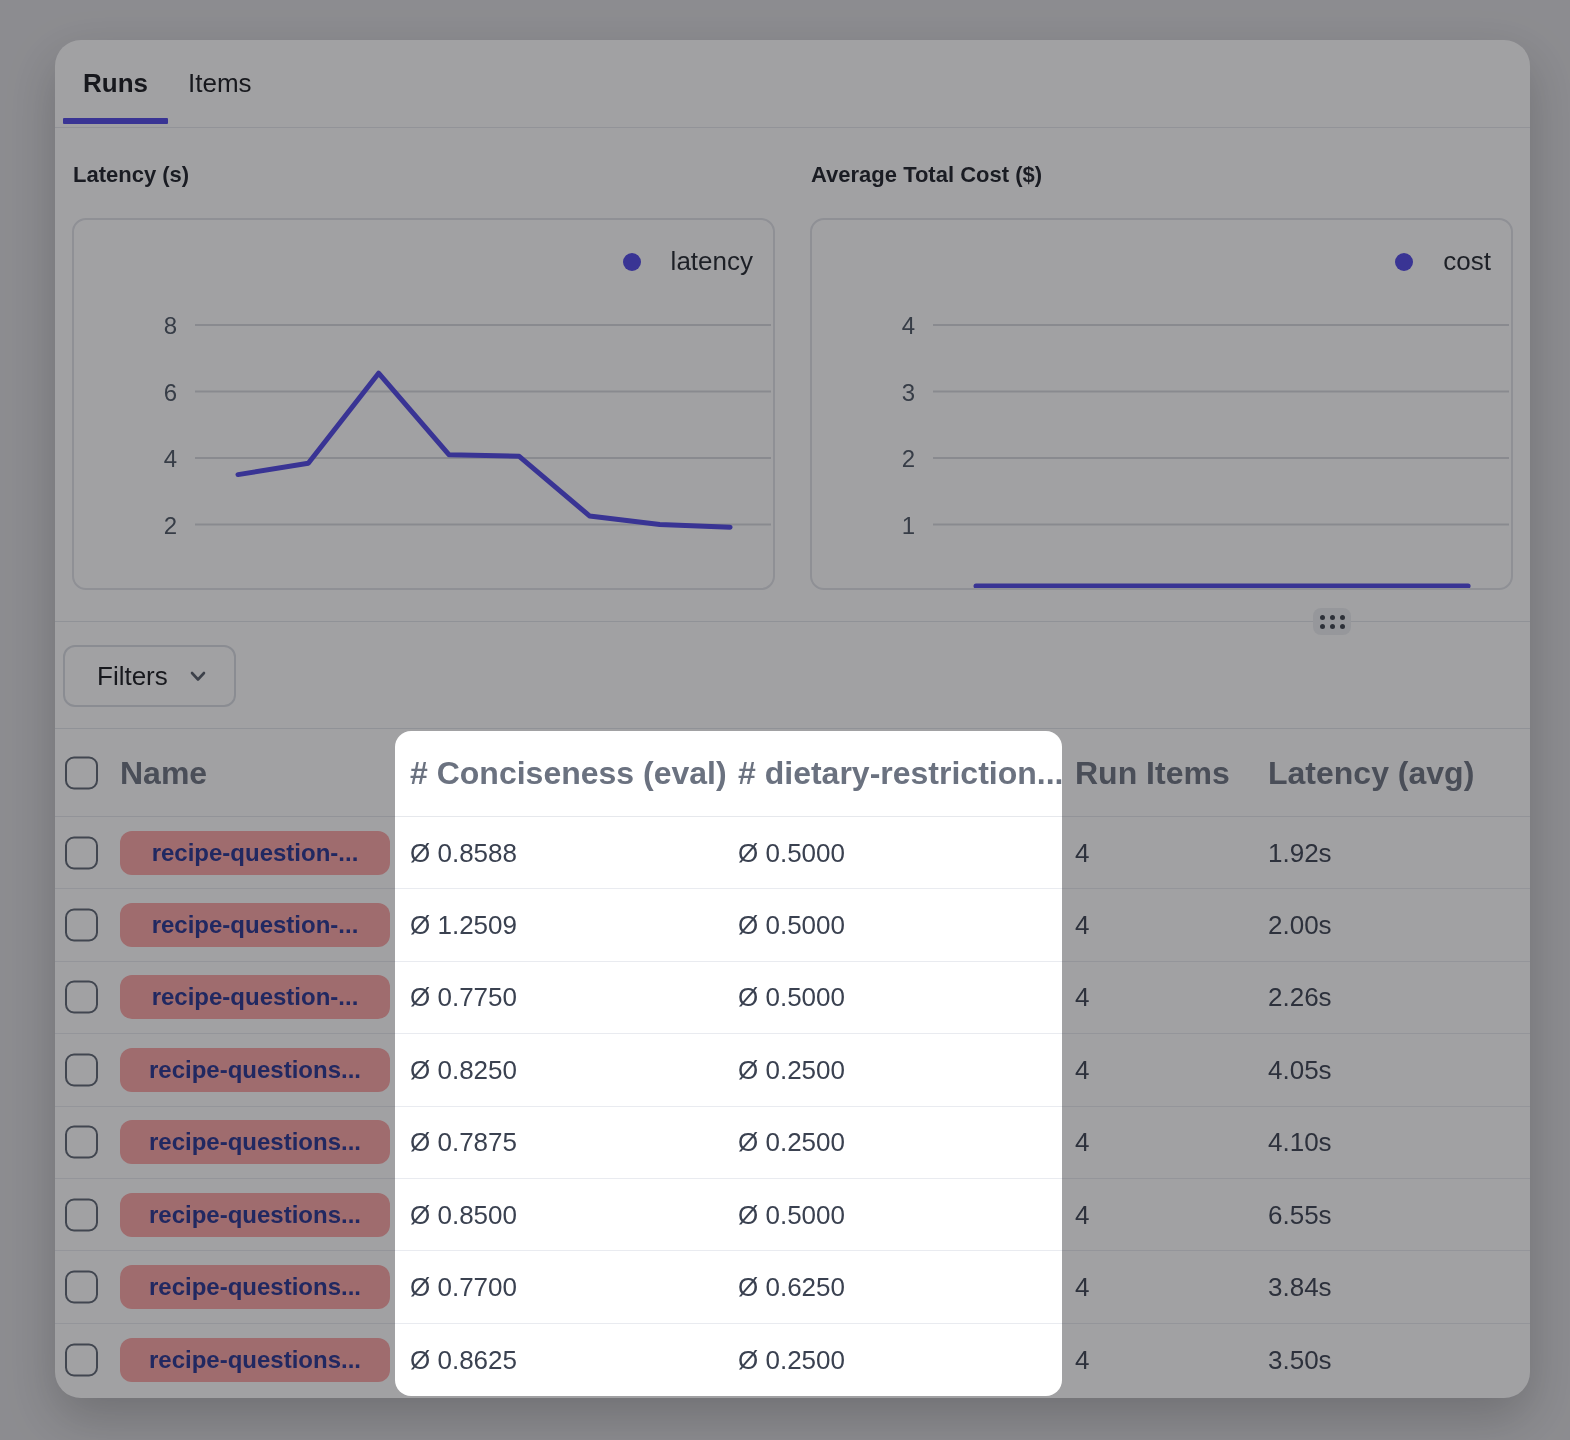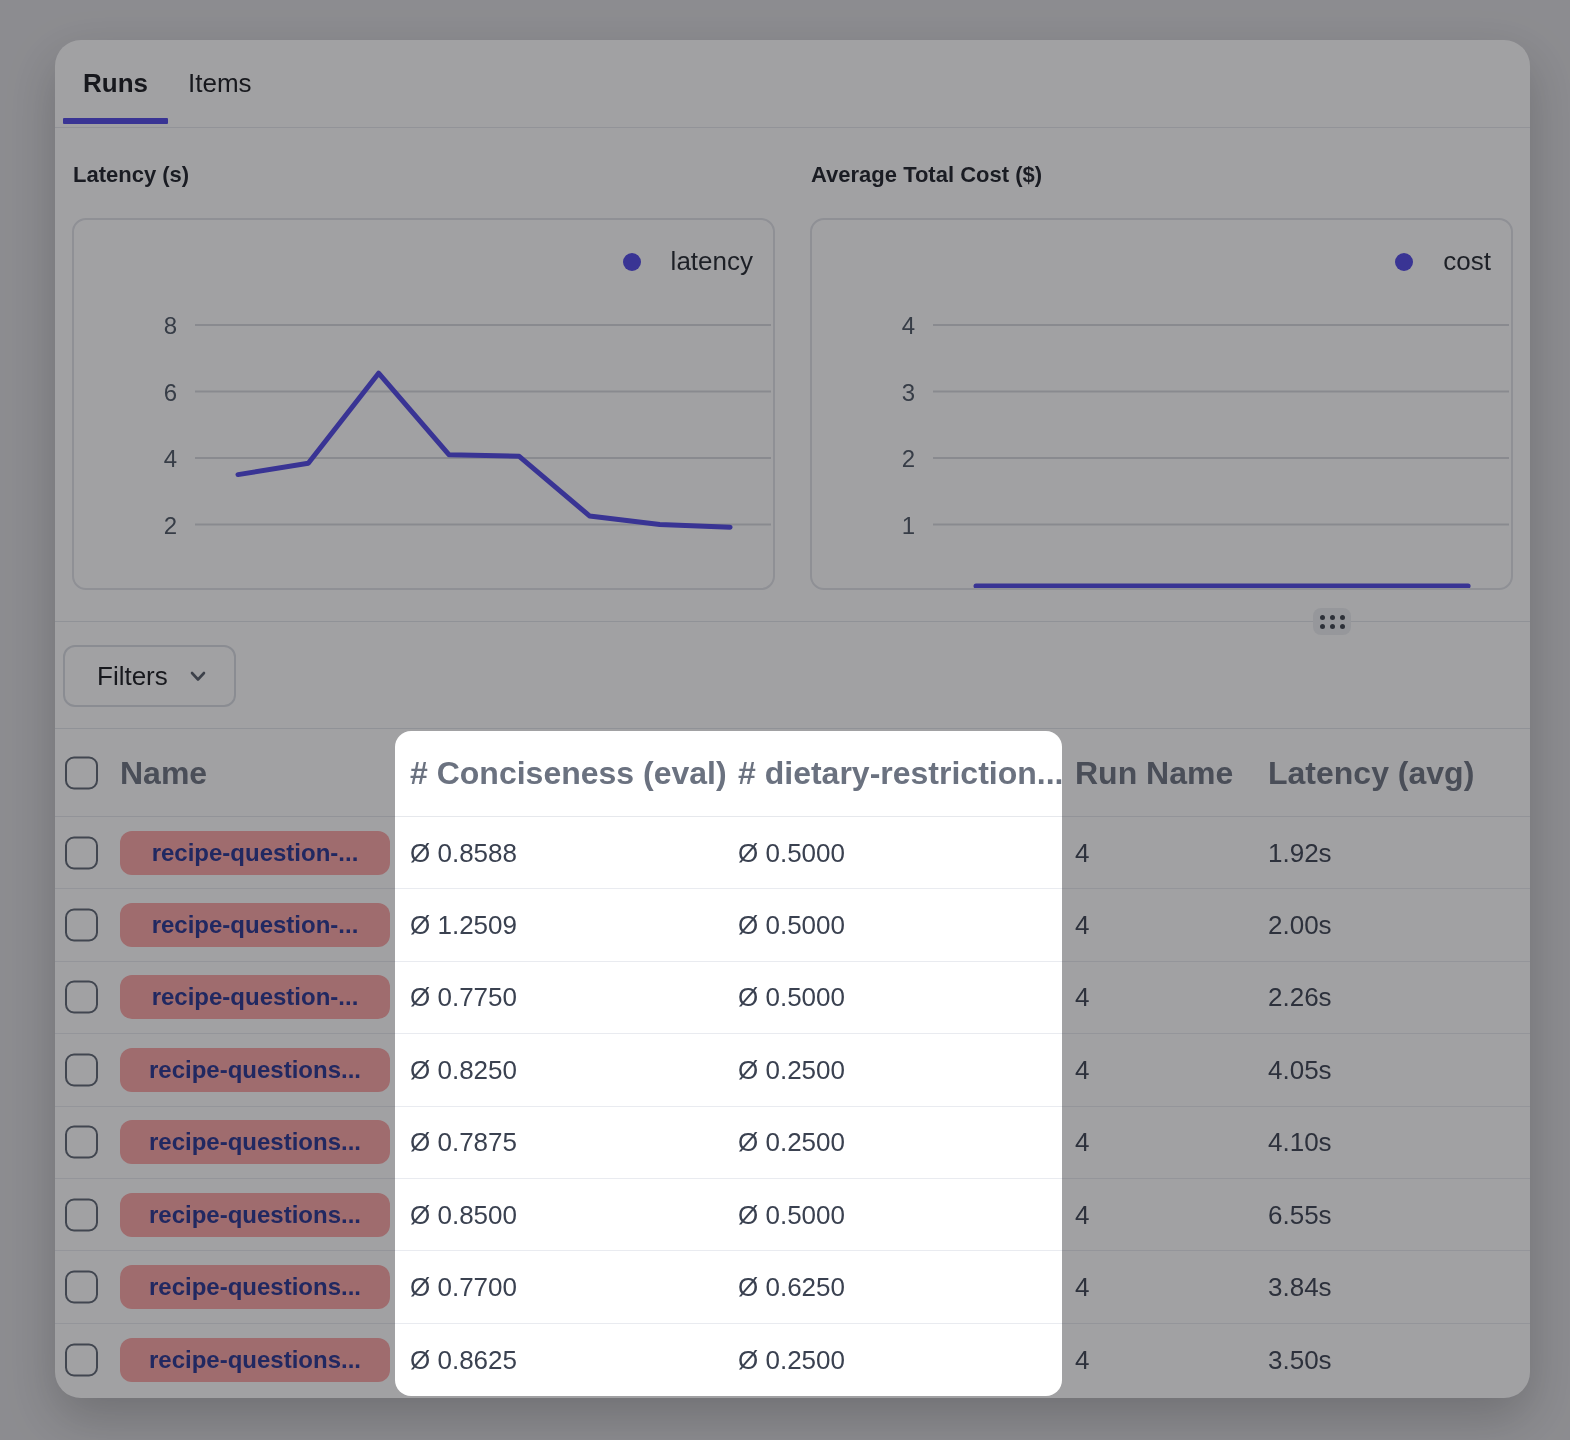--- a/index.html
+++ b/index.html
@@ -196,21 +196,21 @@
     </button>
 
     <div class="table">
       <div class="thead">
         <span class="col c-check">
             <span class="checkbox"></span>
           </span>
         <span class="col c-name">Name</span>
         <span class="col c-conc"># Conciseness (eval)</span>
         <span class="col c-diet"># dietary-restriction...</span>
-        <span class="col c-run">Run Name</span>
+        <span class="col c-run">Run Items</span>
         <span class="col c-lat">Latency (avg)</span>
       </div>
 
       <div class="trow">
         <span class="cell c-check">
             <span class="checkbox"></span>
           </span>
         <span class="cell c-name">
             <span class="badge">recipe-question-...</span>
           </span>

